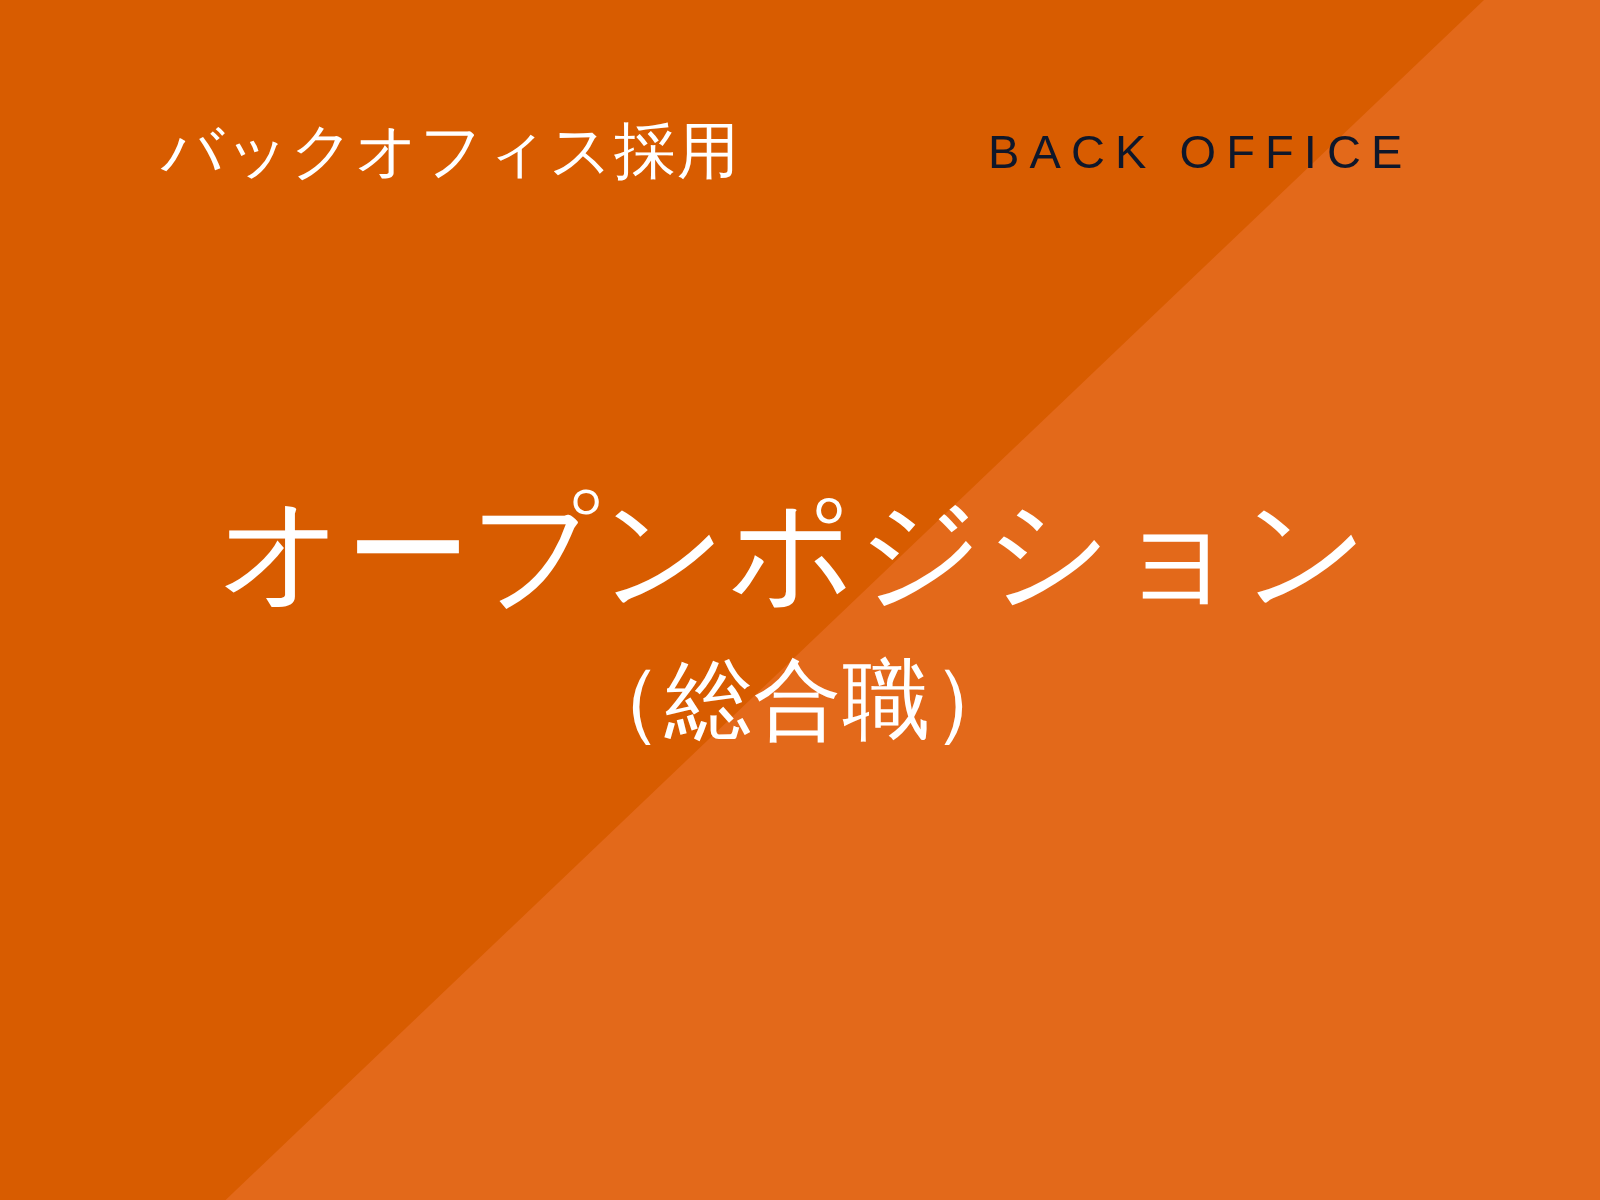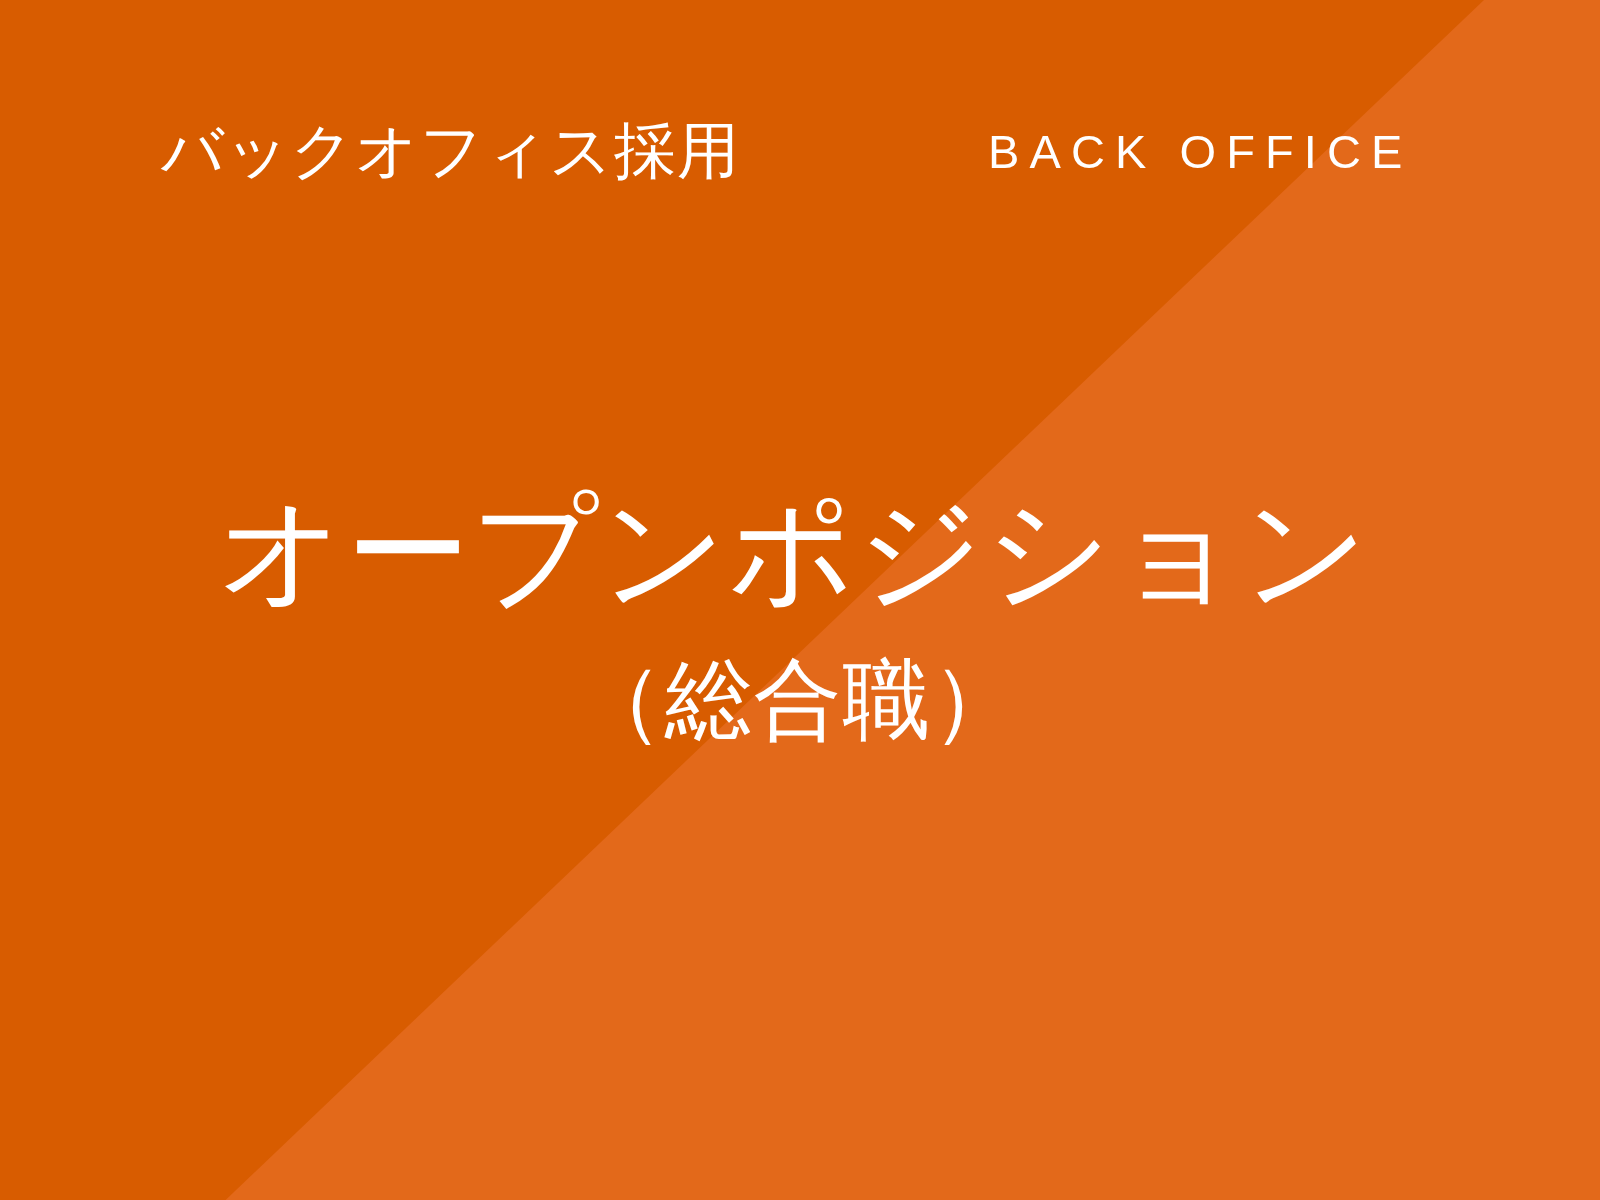--- a/index.html
+++ b/index.html
@@ -59,21 +59,21 @@
     text-align: right;
   }
 
   .header-en {
     position: absolute;
     left: 988px;
     top: 6px;
     font-size: 47px;
     line-height: 76px;
     font-weight: 300;
-    color: #ffffff;
+    color: #0f172a;
     letter-spacing: 0.215em;
     white-space: nowrap;
   }
 
   
   .title-block {
     position: absolute;
     left: 0;
     top: 455px;
     width: 1600px;

